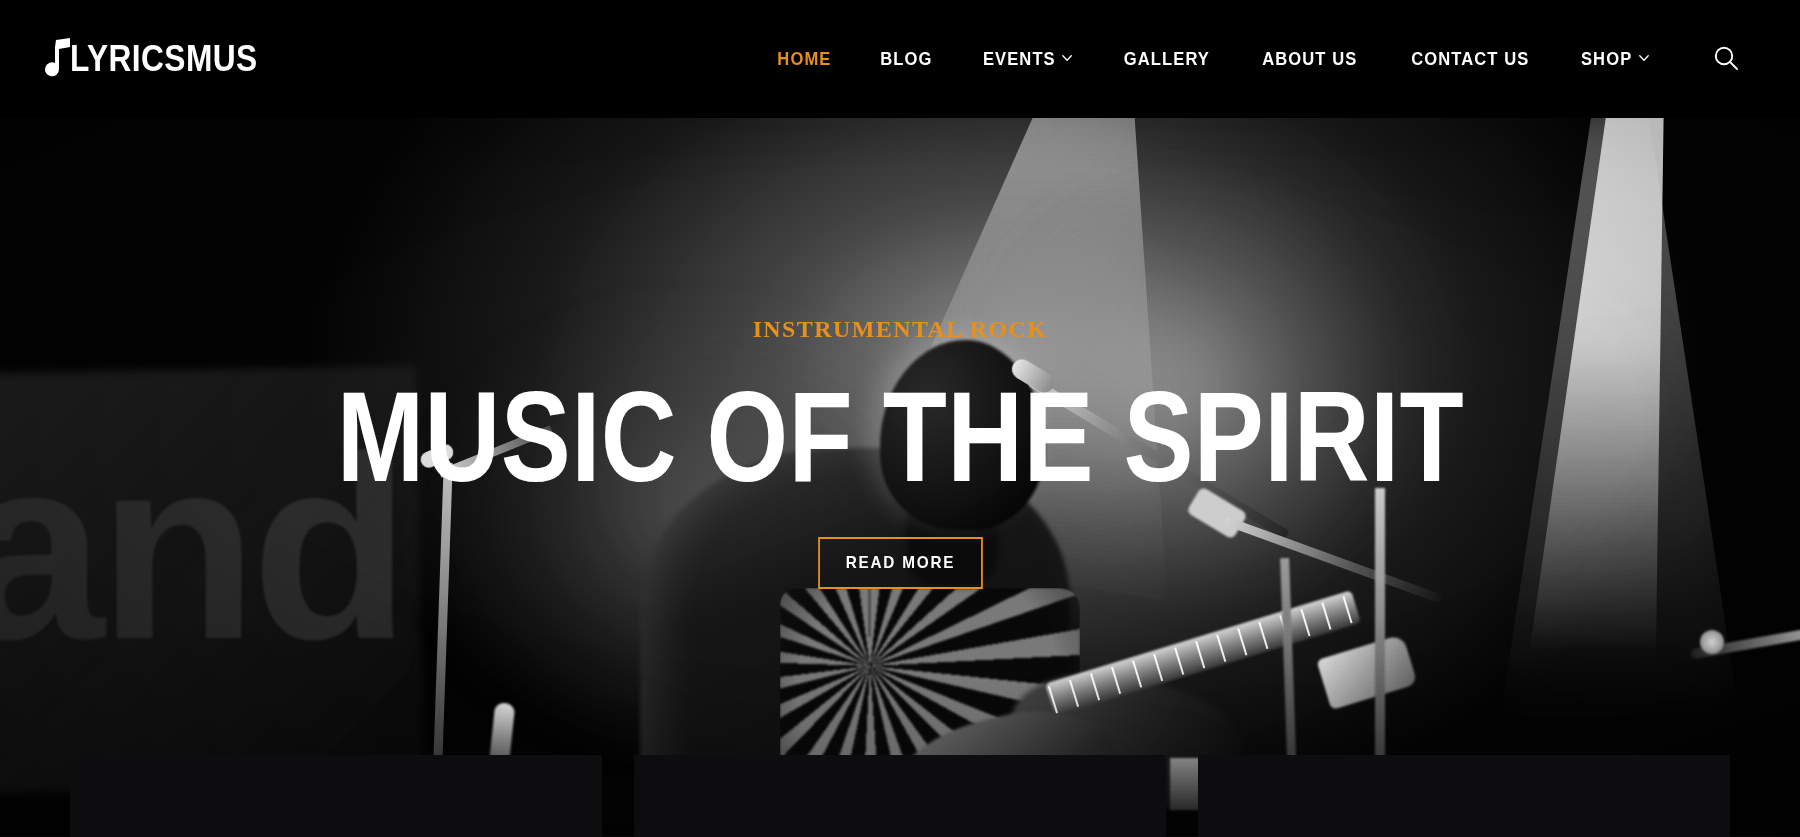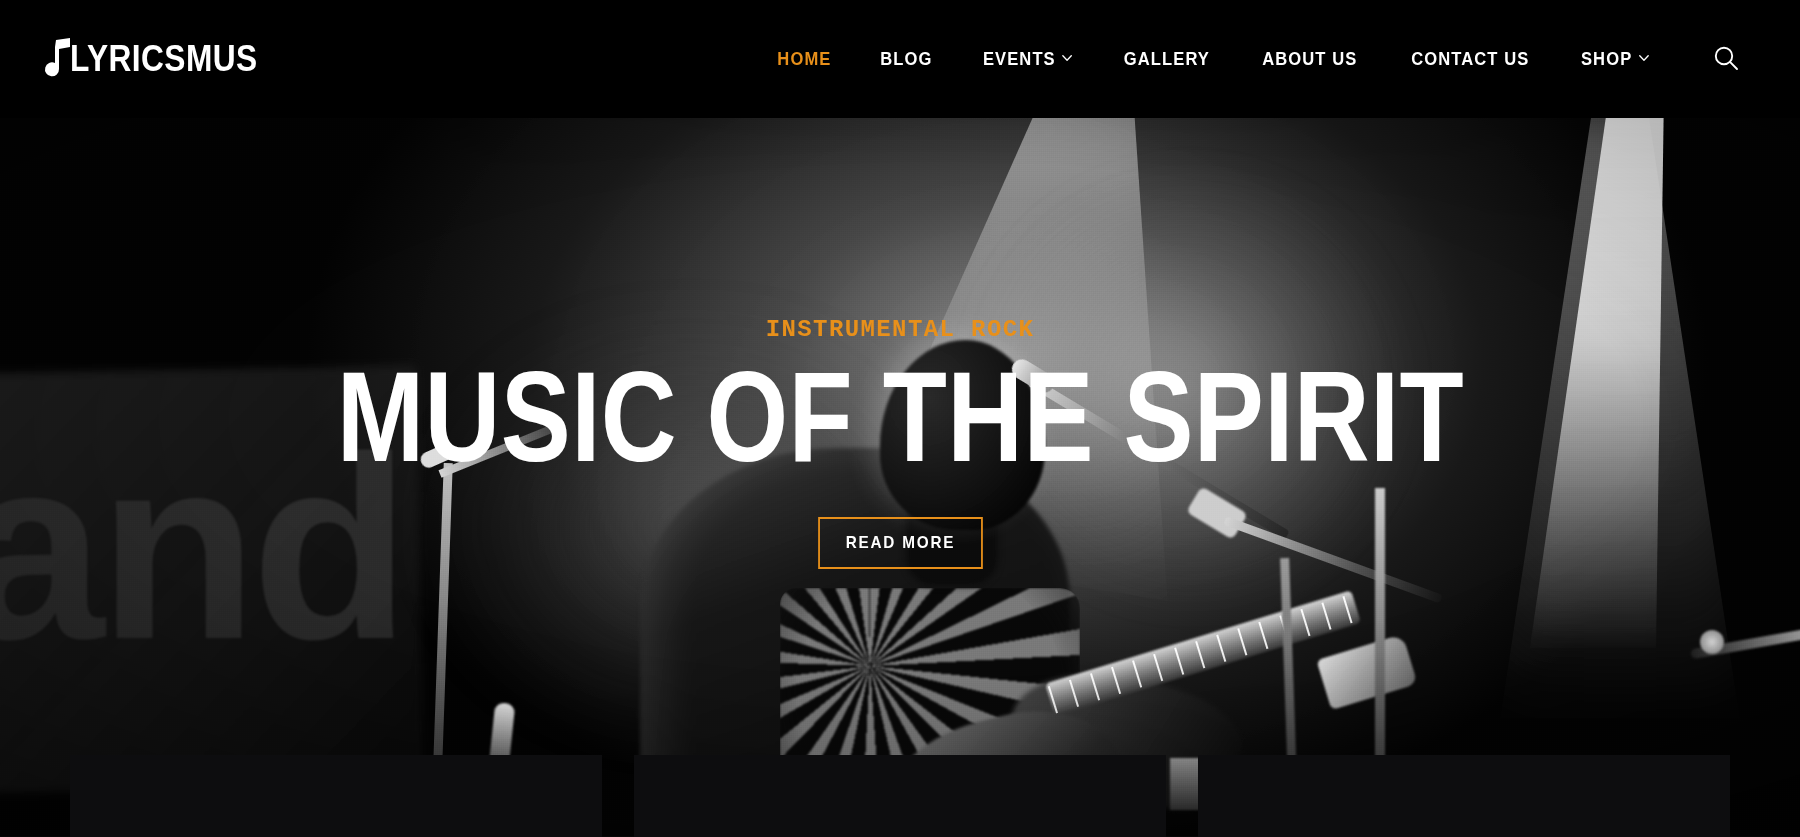--- a/index.html
+++ b/index.html
@@ -294,22 +294,22 @@
 
   
   .hero-content {
     position:absolute; top:0; left:0; width:1800px; height:719px;
     display:flex; flex-direction:column; align-items:center;
     justify-content:flex-start; z-index:20;
     padding-top:198px;
   }
   .hero-eyebrow {
     color:#e8901a; font-size:24px; font-weight:700;
-    letter-spacing:1.4px; margin-bottom:10px;
-    font-family:Liberation Mono, monospace;
+    letter-spacing:1.4px; margin-bottom:30px;
+    font-family:Liberation Serif, serif;
   }
   .hero-title {
     color:#fff; font-size:128px; font-weight:700;
     letter-spacing:0.5px; line-height:1.0;
     transform:scaleX(0.82); transform-origin:center;
     white-space:nowrap; margin-bottom:36px;
     font-family:"Liberation Sans", sans-serif;
   }
   .hero-cta {
     display:inline-flex; align-items:center; justify-content:center;

